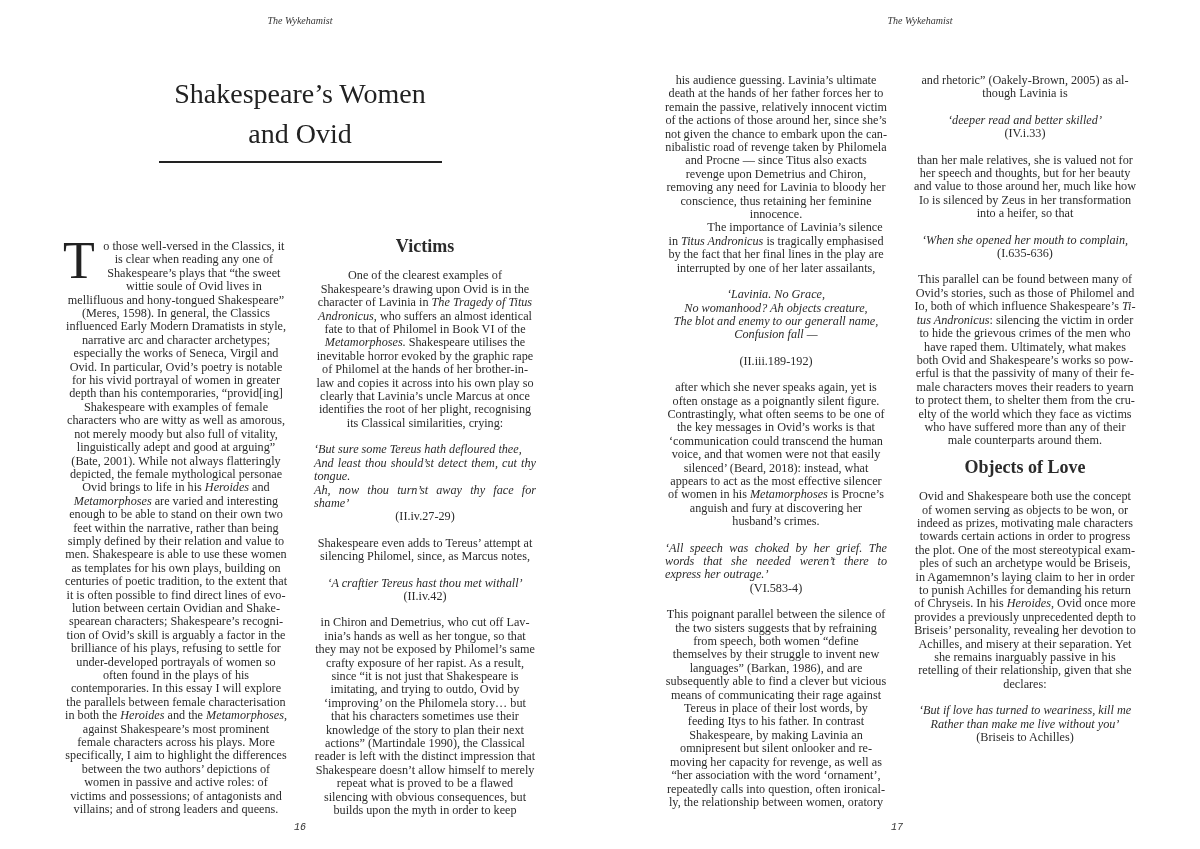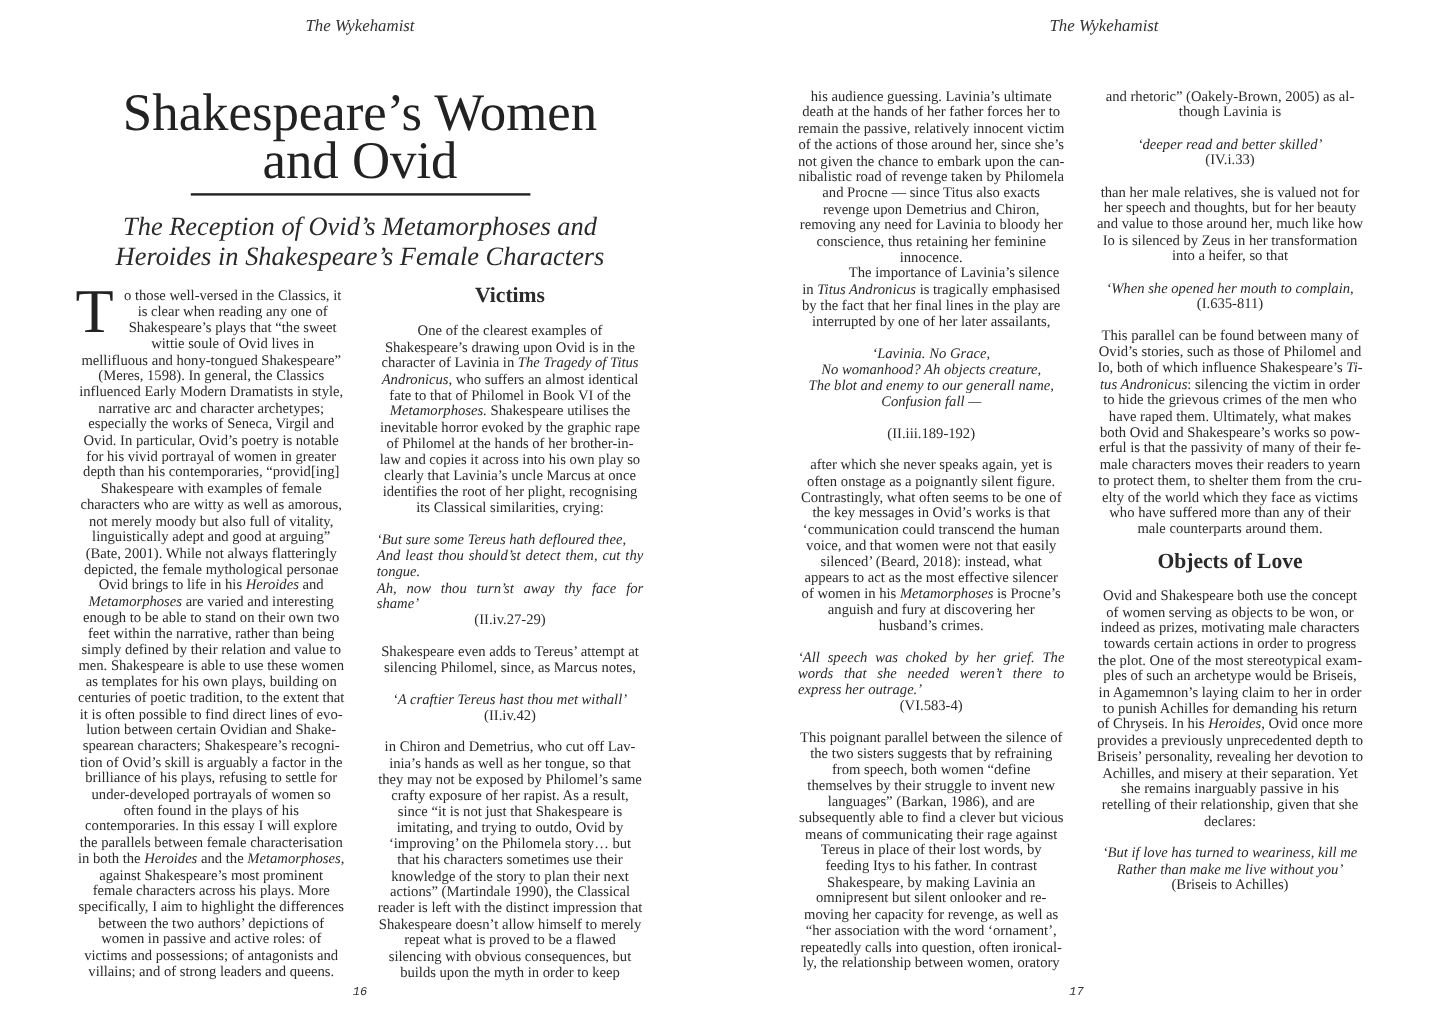--- a/index.html
+++ b/index.html
@@ -7,34 +7,34 @@
     width: 1200px; height: 849px; overflow: hidden;
     background: #ffffff; color: #2a2a2a;
     font-family: "DejaVu Serif", "Liberation Serif", serif;
     position: relative;
   }
   .page { position: absolute; top: 0; height: 849px; }
   .page-left { left: 0; width: 600px; }
   .page-right { left: 600px; width: 600px; }
   .running-head {
     position: absolute; top: 15px; font-style: italic;
-    font-family: "Liberation Serif", serif; font-size: 14px; color: #333;
+    font-family: "Liberation Serif", serif; font-size: 10px; color: #333;
   }
   .page-left .running-head { left: 0; width: 600px; text-align: center; }
   .page-right .running-head { left: 260px; width: 120px; text-align: center; }
   .page-number {
     position: absolute; top: 822px; font-style: italic;
     font-family: Liberation Mono, monospace; font-size: 10px; color: #333;
   }
   .page-left .page-number { left: 294px; }
   .page-right .page-number { left: 291px; }
 
   .title {
     position: absolute; left: 0; width: 600px; top: 74px; text-align: center;
-    font-family: "Liberation Serif", serif; font-size: 44px; line-height: 40px;
+    font-family: "Liberation Serif", serif; font-size: 28px; line-height: 40px;
     color: #222; margin: 0; font-weight: normal;
   }
   .title-rule {
     position: absolute; left: 159px; top: 161px; width: 283px; height: 2px; background: #222;
   }
   .subtitle {
     position: absolute; left: 0; width: 600px; top: 176px; text-align: center;
     font-family: "Liberation Serif", serif; font-style: italic; font-size: 22px;
     line-height: 25px; color: #2a2a2a; margin: 0; font-weight: normal;
   }
@@ -67,24 +67,20 @@
 <body>
 
 <div class="page page-left">
   <div class="running-head">The Wykehamist</div>
 
   <h1 class="title">
     <span>Shakespeare’s Women</span><br>
     <span>and Ovid</span>
   </h1>
   <div class="title-rule"></div>
-  <h2 class="subtitle">
-    <span>The Reception of Ovid’s Metamorphoses and</span><br>
-    <span>Heroides in Shakespeare’s Female Characters</span>
-  </h2>
 
   <div class="col col-1">
     <p><span class="dropcap">T</span><span>o those well-versed in the Classics, it is clear when reading any one of Shake­speare’s plays that “the sweet wittie soule of Ovid lives in mellifluous and ho­ny-tongued Shakespeare” (Meres, 1598). In general, the Classics influenced Early Mod­ern Dramatists in style, narrative arc and character archetypes; especially the works of Seneca, Virgil and Ovid. In particular, Ovid’s poetry is notable for his vivid portrayal of women in greater depth than his contempo­raries, “provid[ing] Shakespeare with exam­ples of female characters who are witty as well as amorous, not merely moody but also full of vitality, linguistically adept and good at arguing” (Bate, 2001). While not always flatteringly depicted, the female mythologi­cal personae Ovid brings to life in his </span><em>Heroides</em><span> and </span><em>Metamorphoses</em><span> are varied and interesting enough to be able to stand on their own two feet within the narrative, rather than being simply defined by their relation and value to men. Shakespeare is able to use these women as templates for his own plays, building on centuries of poetic tradition, to the extent that it is often possible to find direct lines of evo­lution between certain Ovidian and Shake­spearean characters; Shakespeare’s recogni­tion of Ovid’s skill is arguably a factor in the brilliance of his plays, refusing to settle for un­der-developed portrayals of women so often found in the plays of his contemporaries. In this essay I will explore the parallels between female characterisation in both the </span><em>Heroides</em><span> and the </span><em>Metamorphoses</em><span>, against Shakespeare’s most prominent female characters across his plays. More specifically, I aim to highlight the differences between the two authors’ depic­tions of women in passive and active roles: of victims and possessions; of antagonists and villains; and of strong leaders and queens.</span></p>
   </div>
 
   <div class="col col-2">
     <div class="section-head">Victims</div>
     <p><span>One of the clearest examples of Shakespeare’s drawing upon Ovid is in the character of Lavinia in </span><em>The Tragedy of Titus Andronicus</em><span>, who suffers an almost identical fate to that of Philomel in Book VI of the </span><em>Metamorpho­ses.</em><span> Shakespeare utilises the inevitable horror evoked by the graphic rape of Philomel at the hands of her brother-in-law and copies it across into his own play so clearly that Lav­inia’s uncle Marcus at once identifies the root of her plight, recognising its Classical similar­ities, crying:</span></p>
     <div class="gap"></div>
     <p class="quote" style="text-align:justify;"><span>‘But sure some Tereus hath defloured thee,</span><br><span>And least thou should’st detect them, cut thy tongue.</span><br><span>Ah, now thou turn’st away thy face for shame’</span></p>
@@ -124,21 +120,21 @@
 
 <div class="col col-4">
   <p>and rhetoric” (Oakely-Brown, 2005) as al­though Lavinia is</p>
   <div class="gap"></div>
   <p class="quote">‘deeper read and better skilled’</p>
   <p class="quote-ref">(IV.i.33)</p>
   <div class="gap"></div>
   <p>than her male relatives, she is valued not for her speech and thoughts, but for her beau­ty and value to those around her, much like how Io is silenced by Zeus in her transforma­tion into a heifer, so that</p>
   <div class="gap"></div>
   <p class="quote"><span>‘When she opened her mouth to complain,</span><br></p>
-  <p class="quote-ref">(I.635-811)</p>
+  <p class="quote-ref">(I.635-636)</p>
   <div class="gap"></div>
   <p><span>This parallel can be found between many of Ovid’s stories, such as those of Philomel and Io, both of which influence Shakespeare’s </span><em>Ti­tus Andronicus</em><span>: silencing the victim in order to hide the grievous crimes of the men who have raped them. Ultimately, what makes both Ovid and Shakespeare’s works so pow­erful is that the passivity of many of their fe­male characters moves their readers to yearn to protect them, to shelter them from the cru­elty of the world which they face as victims who have suffered more than any of their male counterparts around them.</span></p>
   <div class="gap"></div>
   <div class="section-head">Objects of Love</div>
   <p><span>Ovid and Shakespeare both use the concept of women serving as objects to be won, or indeed as prizes, motivating male characters towards certain actions in order to progress the plot. One of the most stereotypical exam­ples of such an archetype would be Briseis, in Agamemnon’s laying claim to her in order to punish Achilles for demanding his return of Chryseis. In his </span><em>Heroides</em><span>, Ovid once more provides a previously unprecedented depth to Briseis’ personality, revealing her devotion to Achilles, and misery at their separation. Yet she remains inarguably passive in his retelling of their relationship, given that she declares:</span></p>
   <div class="gap"></div>
   <p class="quote"><span>‘But if love has turned to weariness, kill me</span><br><span>Rather than make me live without you’</span></p>
   <p class="quote-ref">(Briseis to Achilles)</p>
 </div>
 

